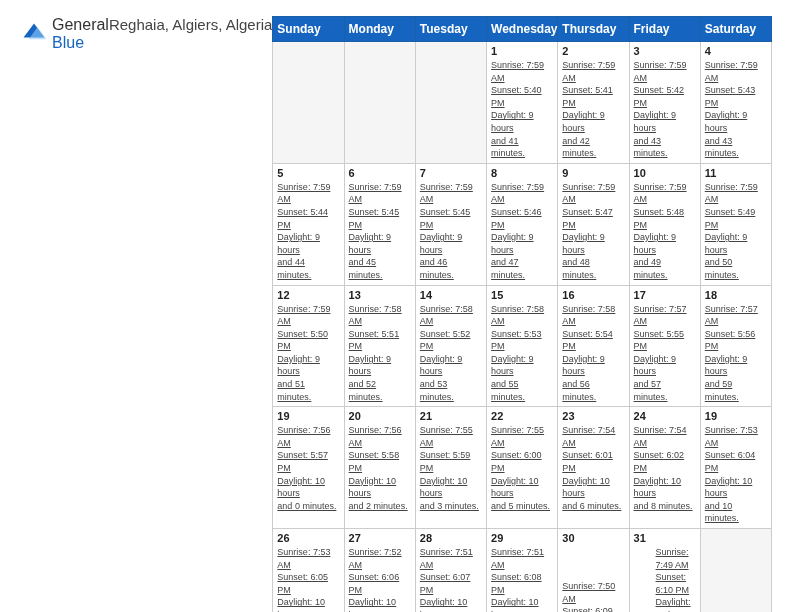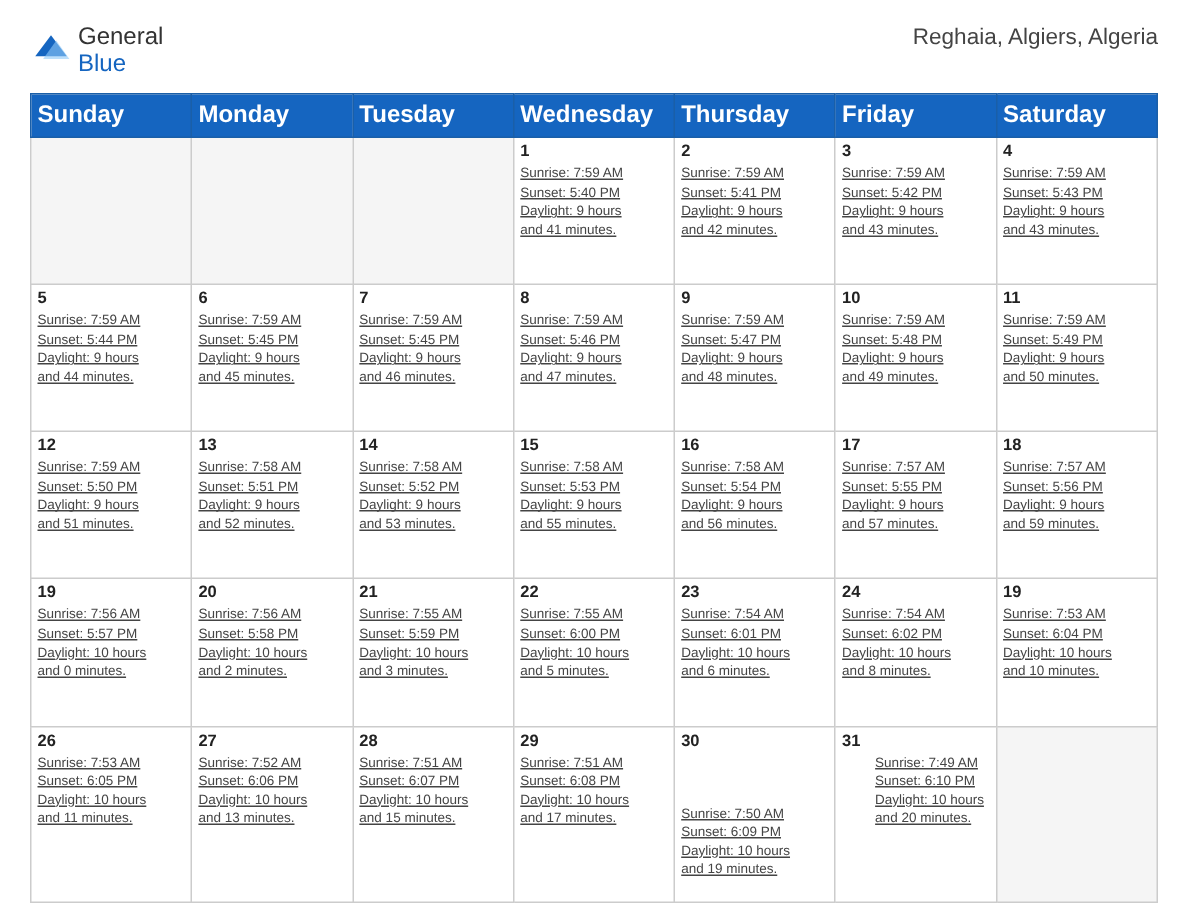--- a/index.html
+++ b/index.html
@@ -8,21 +8,21 @@
       background: #fff;
       width: 792px;
       height: 612px;
       overflow: hidden;
     }
     .page {
       width: 792px;
       height: 612px;
       padding: 16px 20px 10px 20px;
       display: flex;
-      flex-direction: column;
+      flex-direction: row;
     }
     .header {
       display: flex;
       justify-content: space-between;
       align-items: flex-start;
       margin-bottom: 10px;
     }
     .logo {
       display: flex;
       align-items: center;
@@ -50,21 +50,21 @@
     .calendar {
       flex: 1;
       border: 1px solid #ccc;
       border-collapse: collapse;
       width: 100%;
       table-layout: fixed;
     }
     .calendar th {
       background: #1565c0;
       color: #fff;
-      font-size: 16px;
+      font-size: 12px;
       font-weight: bold;
       padding: 5px 4px;
       text-align: left;
       border: 1px solid #1a5fa8;
     }
     .calendar td {
       border: 1px solid #ccc;
       vertical-align: top;
       padding: 3px 4px;
       font-size: 9.5px;

